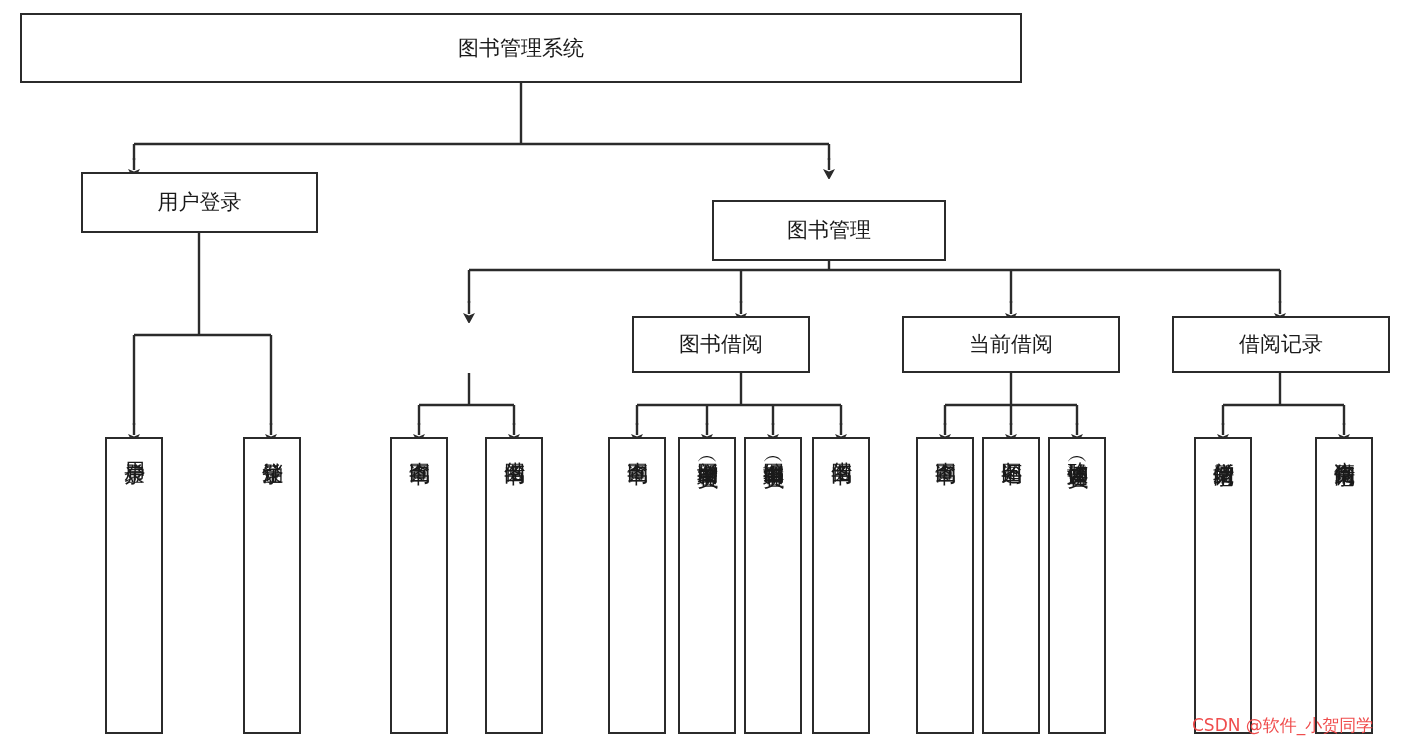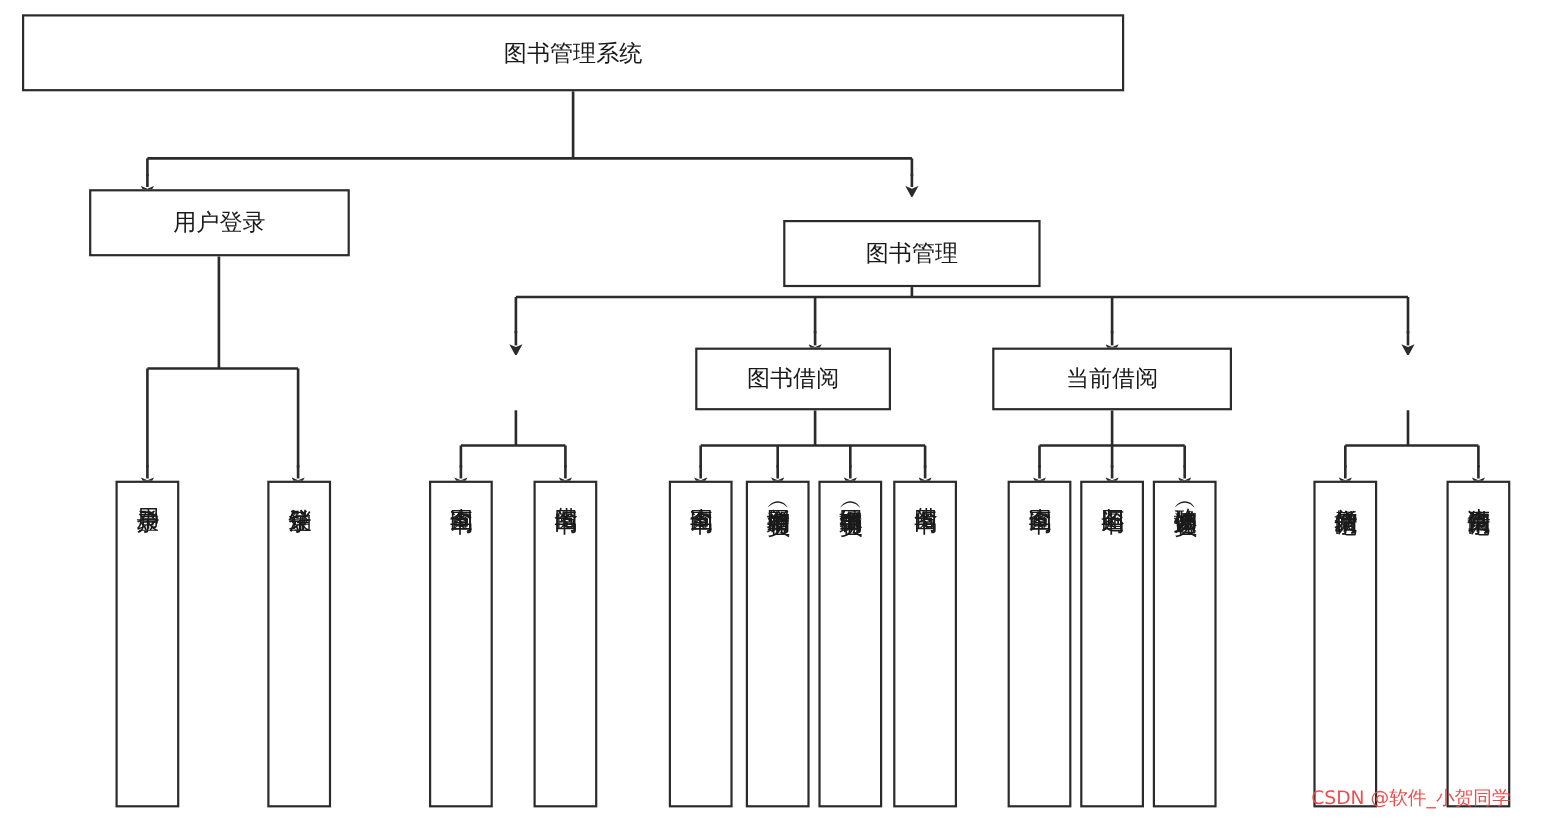--- a/index.html
+++ b/index.html
@@ -154,20 +154,23 @@
   <div class="node-box node-l1" style="left:712px; top:172px; width:234px; height:61px;margin-top:28px;">
     <span class="node-label">图书管理</span>
   </div>
 
   <div class="node-box node-l2" style="left:632px; top:316px; width:178px; height:57px;">
     <span class="node-label">图书借阅</span>
   </div>
   <div class="node-box node-l2" style="left:902px; top:316px; width:218px; height:57px;">
     <span class="node-label">当前借阅</span>
   </div>
+  <div class="node-box node-l2" style="left:1172px; top:316px; width:218px; height:57px;">
+    <span class="node-label">借阅记录</span>
+  </div>
 
   <div class="node-box node-leaf" style="left:105px; top:437px; width:58px; height:297px;">
     <span class="node-label">用户登录</span>
   </div>
   <div class="node-box node-leaf" style="left:243px; top:437px; width:58px; height:297px;">
     <span class="node-label">注销登录</span>
   </div>
 
   <div class="node-box node-leaf" style="left:390px; top:437px; width:58px; height:297px;">
     <span class="node-label">查询图书</span>

